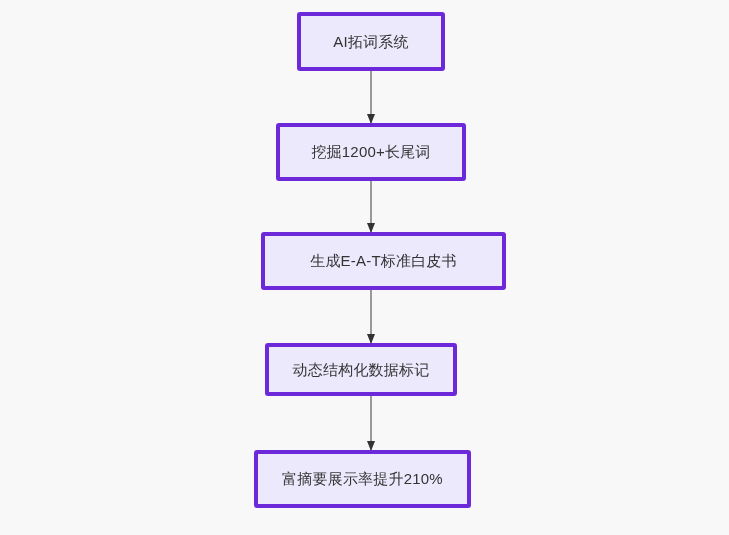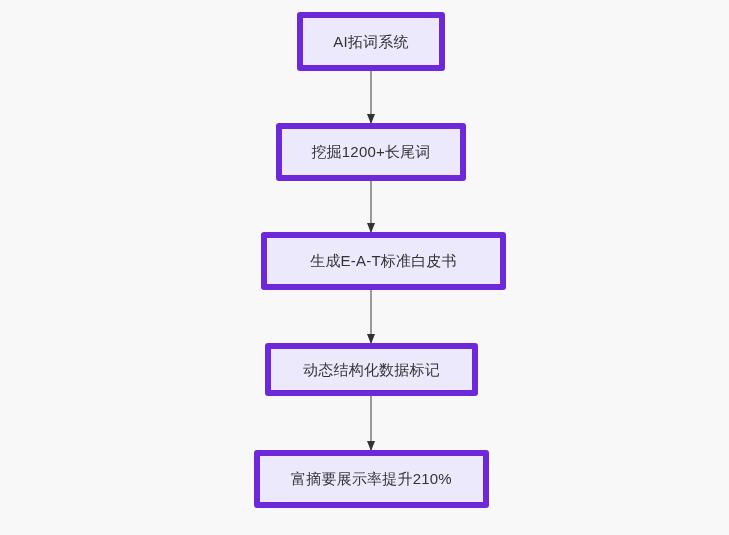--- a/index.html
+++ b/index.html
@@ -24,41 +24,41 @@
     left: 0;
     top: 0;
     width: 729px;
     height: 535px;
     pointer-events: none;
   }
   .node {
     position: absolute;
     box-sizing: border-box;
     background: #ece9fc;
-    border: 6px solid #6d28d9;
+    border: 4px solid #6d28d9;
     border-radius: 3px;
     display: flex;
     align-items: center;
     justify-content: center;
     color: #333333;
     font-size: 15px;
     line-height: 1.2;
     letter-spacing: 0.2px;
     white-space: nowrap;
   }
   .node-label {
     display: block;
   }
 
   
   #node-0 { left: 297px; top: 12px;  width: 148px; height: 59px; }
   #node-1 { left: 276px; top: 123px; width: 190px; height: 58px; }
   #node-2 { left: 261px; top: 232px; width: 245px; height: 58px; }
-  #node-3 { left: 265px; top: 343px; width: 213px; height: 53px; }
-  #node-4 { left: 254px; top: 450px; width: 235px; height: 58px; }
+  #node-3 { left: 265px; top: 343px; width: 192px; height: 53px; }
+  #node-4 { left: 254px; top: 450px; width: 217px; height: 58px; }
 </style>
 </head>
 <body>
 
 <div id="flow-canvas">
 
   <svg class="connector-layer" width="729" height="535" viewBox="0 0 729 535" xmlns="http://www.w3.org/2000/svg">
     <defs>
       <marker id="arrowhead" markerWidth="10" markerHeight="8" refX="9" refY="4" orient="auto" markerUnits="userSpaceOnUse">
         <path d="M0,0 L10,4 L0,8 Z" fill="#333333"></path>

